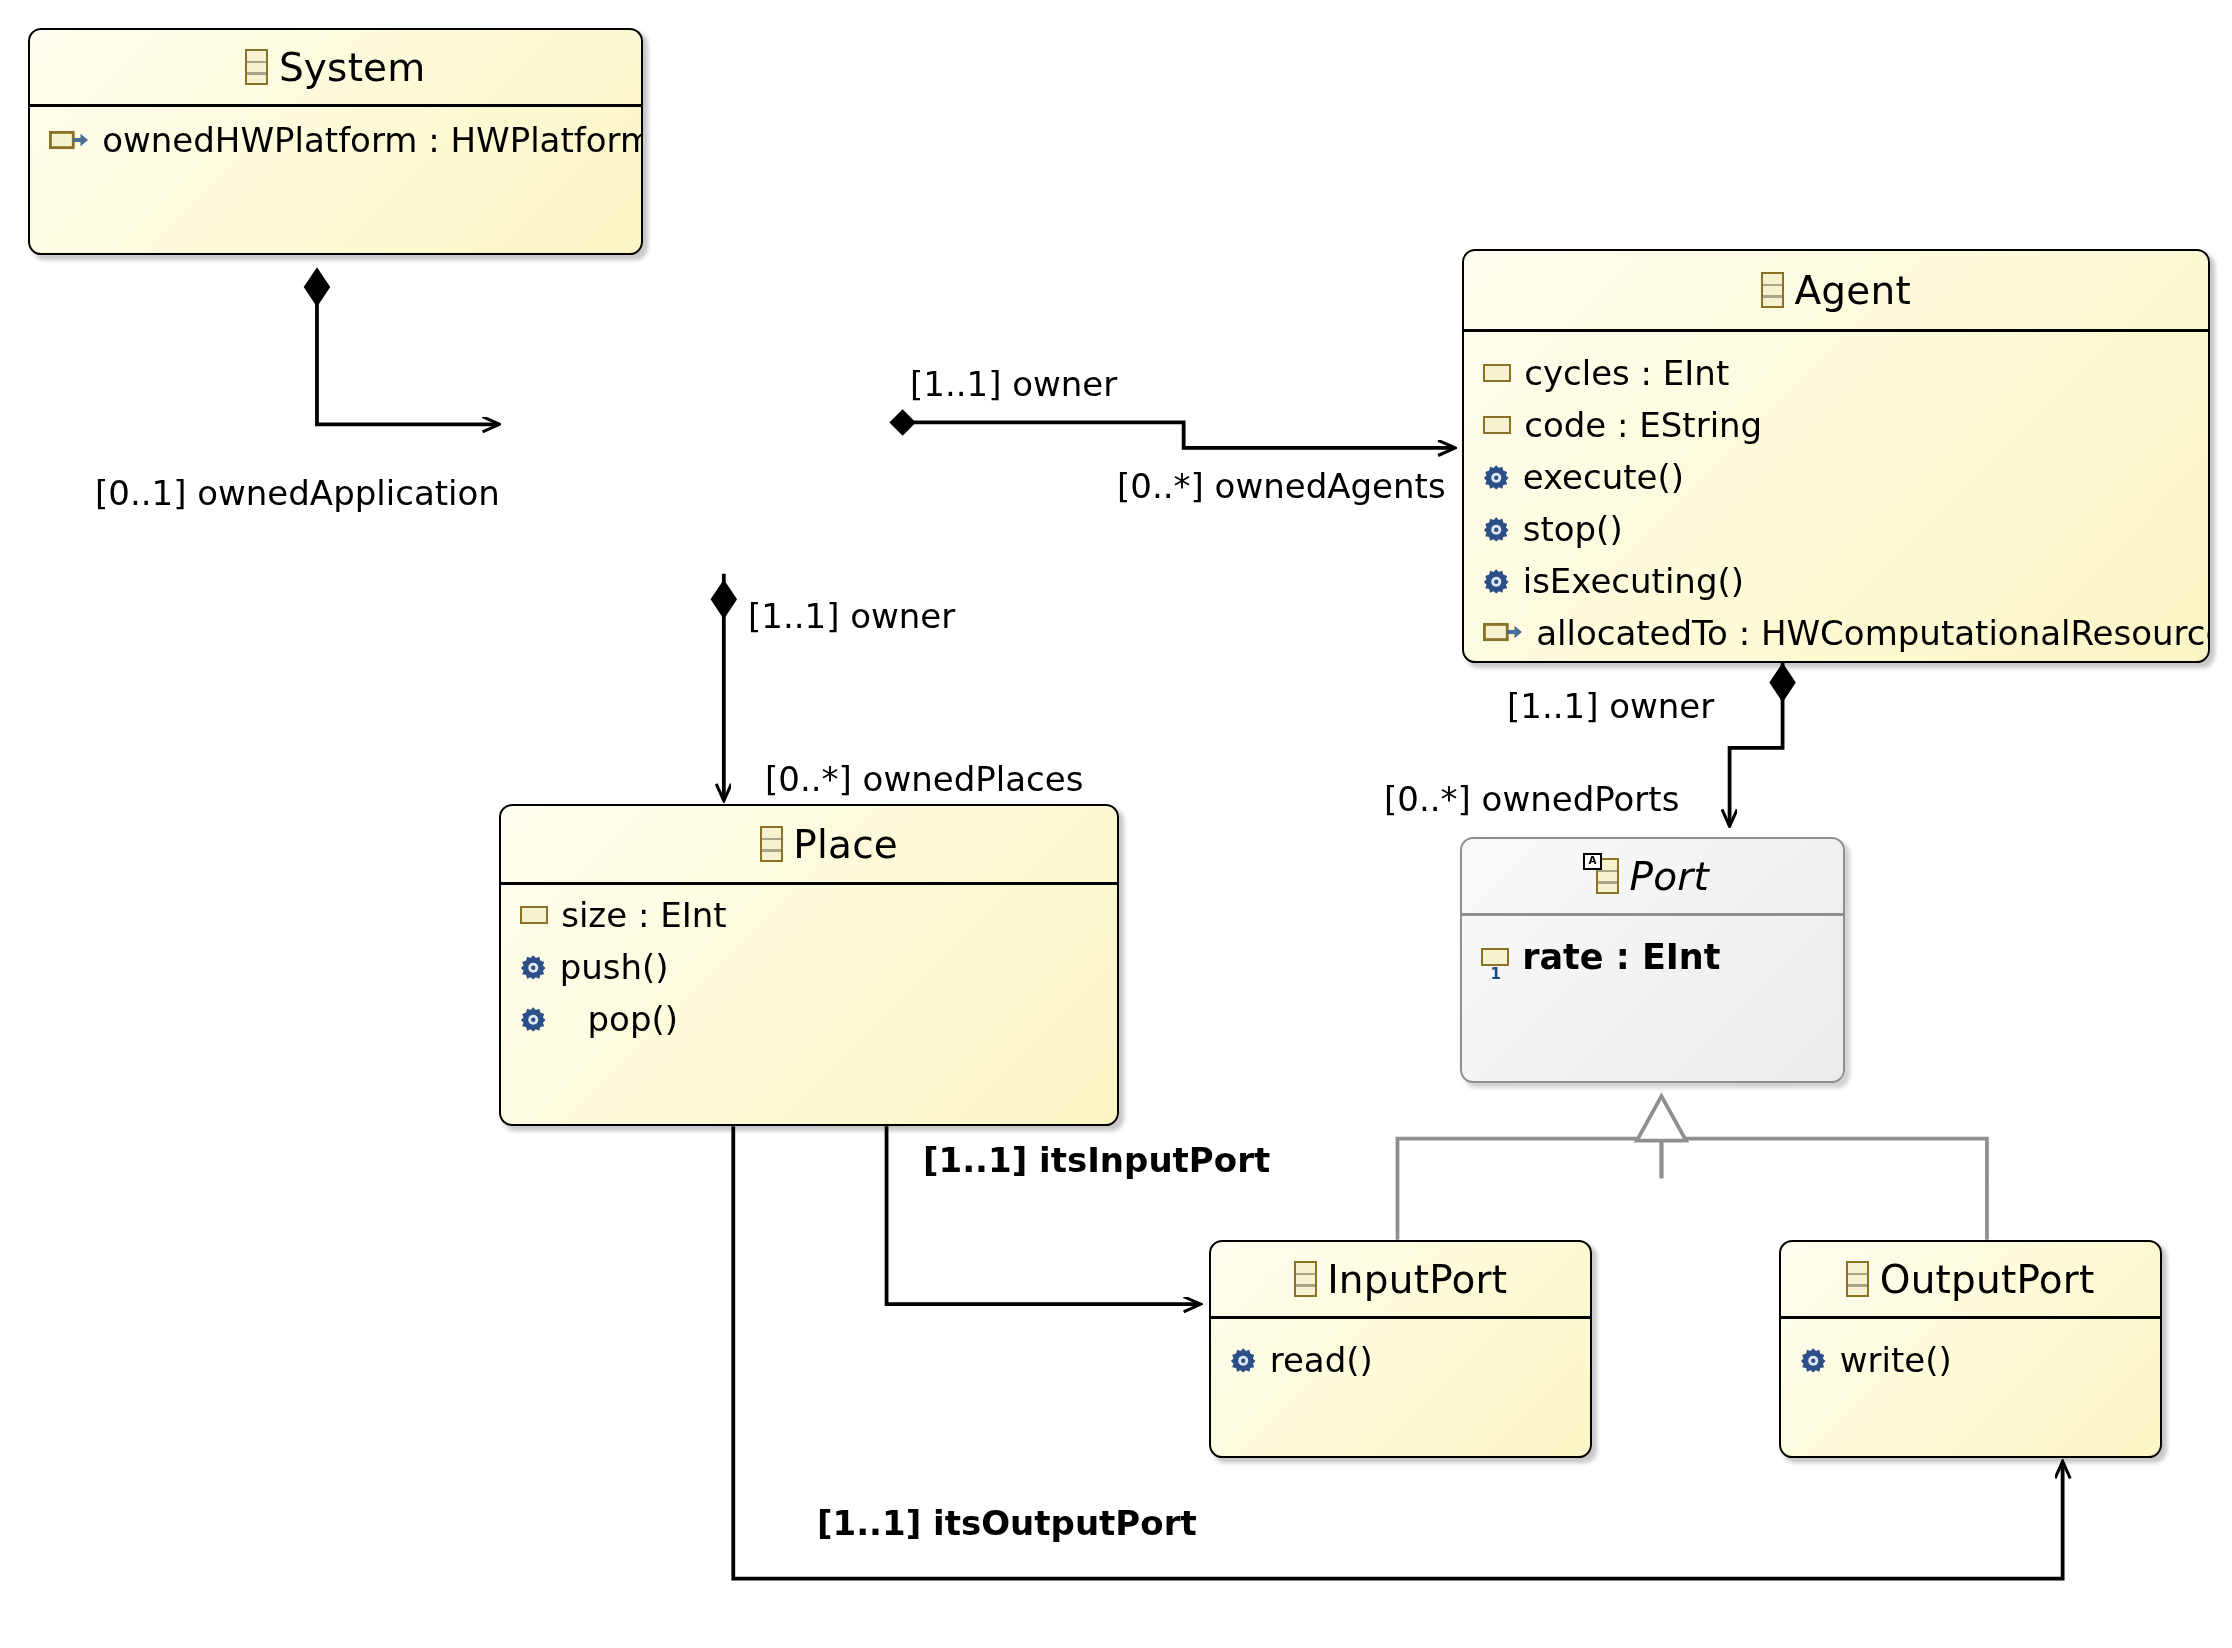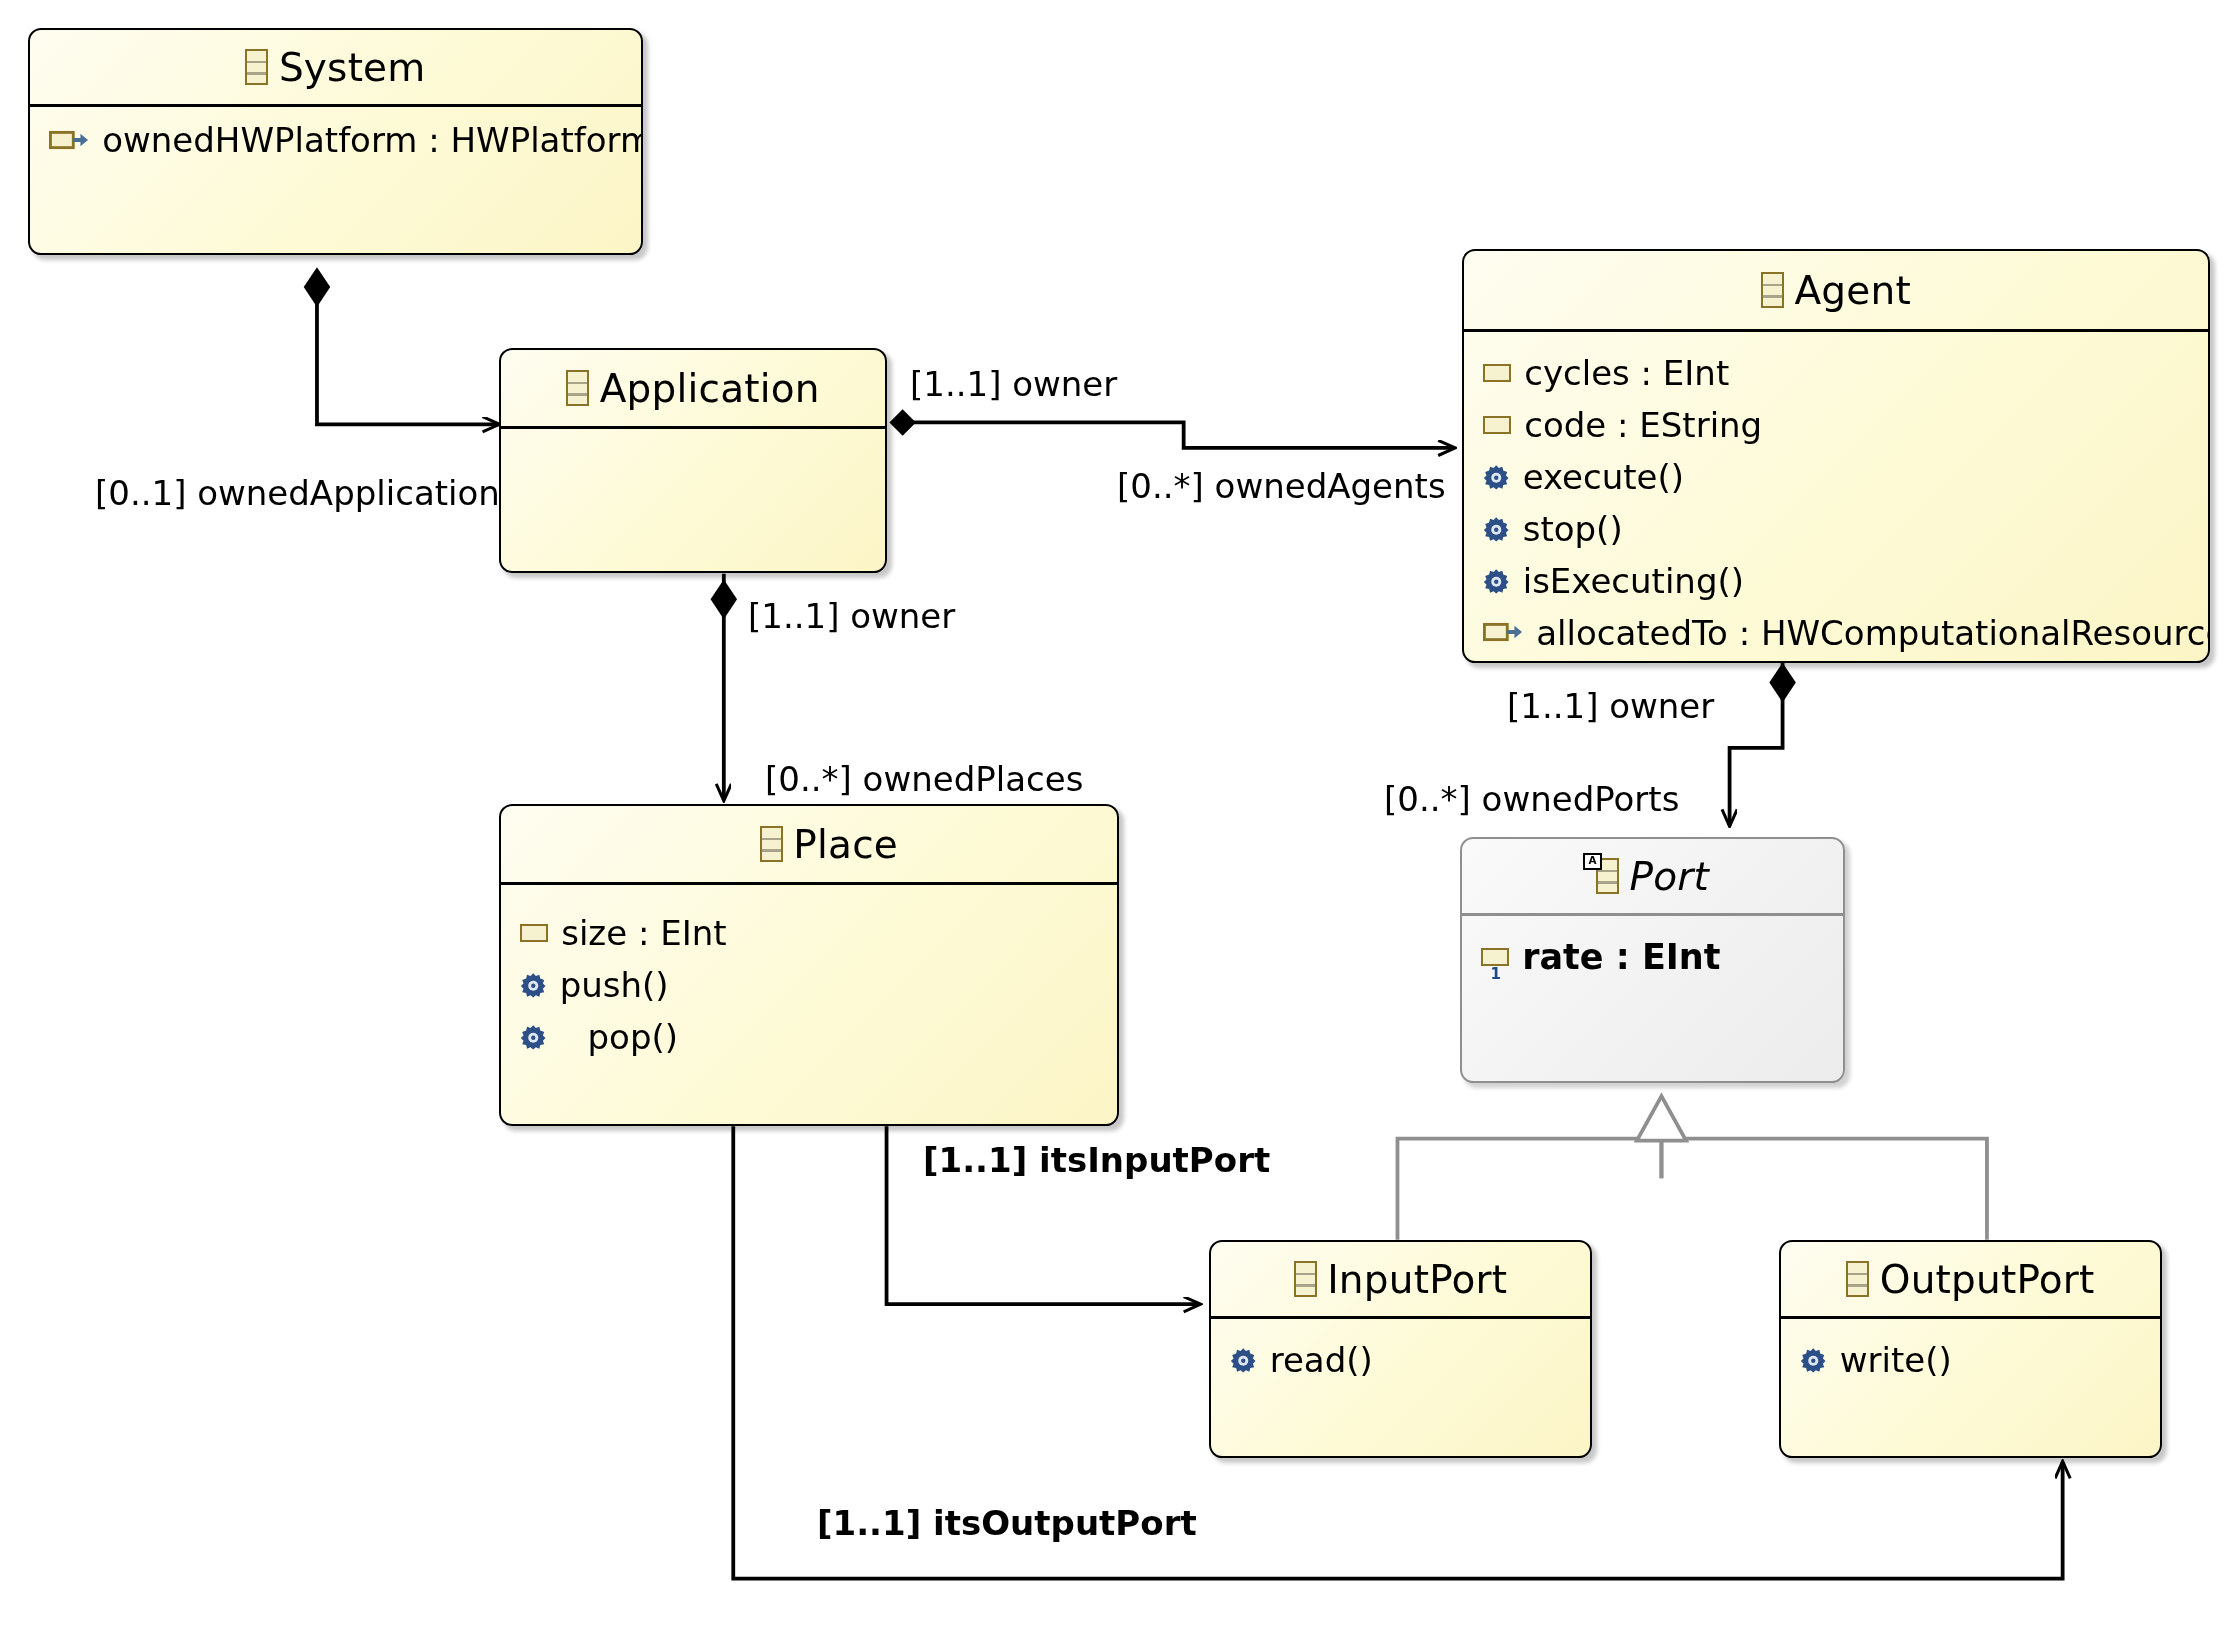--- a/index.html
+++ b/index.html
@@ -115,31 +115,20 @@
               <rect x="1.5" y="2.5" width="24" height="16" fill="#f6f2cf" stroke="#8a7226" stroke-width="3"></rect>
               <path d="M25,10.5 L38,10.5" stroke="#4a6f96" stroke-width="4"></path>
               <path d="M33,4 L41,10.5 L33,17 Z" fill="#4a6f96"></path>
             </svg>
         </span>
         <span class="feat-text">ownedHWPlatform : HWPlatform</span>
       </div>
     </div>
   </div>
 
-  <div class="klass normal" style="left:499px;top:348px;width:388px;height:225px;">
-    <div class="k-head" style="height:76px;">
-      <span class="ico ico-class">
-          <i class="a"></i>
-          <i class="b"></i>
-        </span>
-      <span class="k-title">Application</span>
-    </div>
-    <div class="k-sep"></div>
-    <div class="k-body"></div>
-  </div>
 
   <div class="klass normal" style="left:1462px;top:249px;width:748px;height:414px;">
     <div class="k-head" style="height:78px;">
       <span class="ico ico-class">
           <i class="a"></i>
           <i class="b"></i>
         </span>
       <span class="k-title">Agent</span>
     </div>
     <div class="k-sep"></div>
@@ -197,21 +186,21 @@
 
   <div class="klass normal" style="left:499px;top:804px;width:620px;height:322px;">
     <div class="k-head" style="height:76px;margin-left:40px;">
       <span class="ico ico-class">
           <i class="a"></i>
           <i class="b"></i>
         </span>
       <span class="k-title">Place</span>
     </div>
     <div class="k-sep"></div>
-    <div class="k-body" style="padding-top:22px;">
+    <div class="k-body" style="padding-top:4px;">
       <div class="feat" style="height:52px;">
         <span class="ico ico-attr"></span>
         <span class="feat-text">size : EInt</span>
       </div>
       <div class="feat" style="height:52px;">
         <span class="ico ico-op">
           <svg width="26.5" height="26.5" viewBox="0 0 28 28">
               <path d="M14 1.5 L17 4.5 L21 3 L22 7.5 L26.5 9 L25 13 L28 16 L25 19 L26.5 23 L22 24 L21 28 L17 26.5 L14 29 L11 26.5 L7 28 L6 24 L1.5 23 L3 19 L0 16 L3 13 L1.5 9 L6 7.5 L7 3 L11 4.5 Z" transform="scale(0.93) translate(1,0)" fill="#2b4f86"></path>
               <circle cx="14" cy="14.5" r="5.3" fill="#dfe7f2"></circle>
               <circle cx="14" cy="14.5" r="2.3" fill="#2b4f86"></circle>

